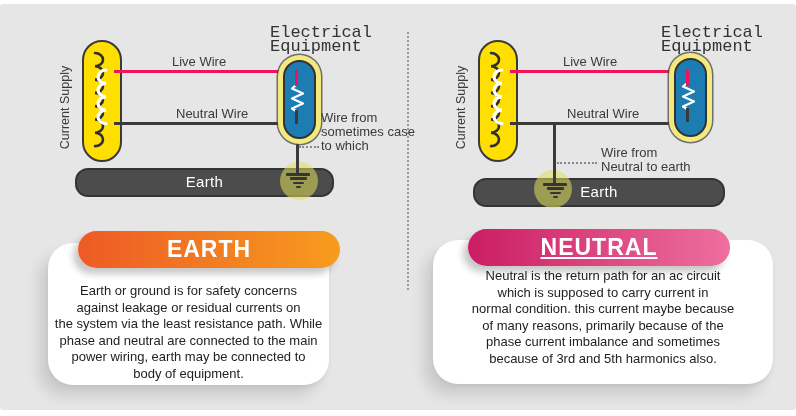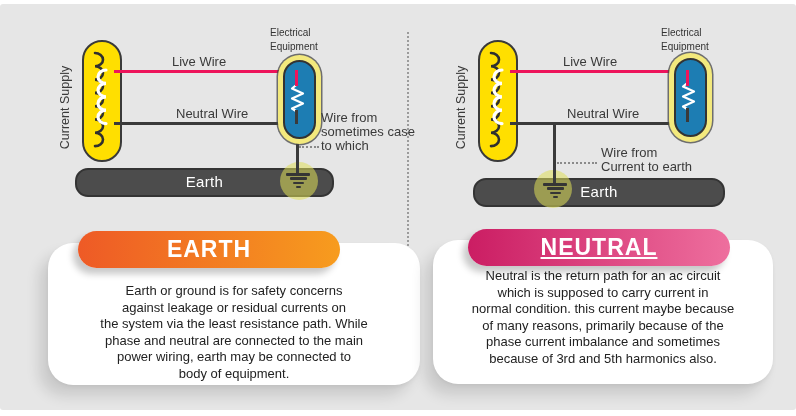--- a/index.html
+++ b/index.html
@@ -14,21 +14,21 @@
   .supply-capsule{position:absolute;width:36px;height:118px;background:#ffdf00;border:2px solid #3a3a3a;border-radius:20px;}
   .supply-capsule svg{position:absolute;left:-2px;top:-2px;}
   .vlabel{position:absolute;width:120px;height:15px;text-align:center;font-size:12.5px;transform:rotate(-90deg);color:#3a3a3a;}
   .wire-h{position:absolute;height:3px;background:#3a3a3a;}
   .wire-v{position:absolute;width:3px;background:#3a3a3a;}
   .live{background:#ed145b;}
   .wlabel{position:absolute;font-size:13px;color:#3a3a3a;white-space:nowrap;}
   .equipment{position:absolute;width:29px;height:75px;background:#1d7db3;border:2px solid #333;border-radius:17px;
     box-shadow:0 0 0 5px #f3e97d,0 0 0 6.5px rgba(70,70,70,.75);}
   .equipment svg{position:absolute;left:-2px;top:-2px;}
-  .eq-label{position:absolute;font-size:10px;line-height:14px;color:#333;}
+  .eq-label{position:absolute;font-size:17px;line-height:14px;color:#333;font-family:Liberation Mono, monospace;}
   .platform{position:absolute;height:25px;background:#4c4c4c;border:2px solid #343434;border-radius:13px;text-align:center;}
   .platform .plabel{color:#fff;font-size:15px;line-height:24px;letter-spacing:.3px;}
   .glow{position:absolute;width:38px;height:38px;border-radius:50%;background:rgba(223,223,88,.55);}
   .ground{position:absolute;width:24px;}
   .ground i{display:block;height:2.5px;background:#353535;margin:0 auto 1.8px auto;border-radius:1px;}
   .ground i:nth-child(1){width:24px;} .ground i:nth-child(2){width:17px;}
   .ground i:nth-child(3){width:11px;} .ground i:nth-child(4){width:5px;}
   .dotline{position:absolute;height:0;border-top:2px dotted #8a8a8a;}
   .ann{position:absolute;font-size:13px;line-height:14px;color:#3a3a3a;white-space:nowrap;}
 
@@ -135,24 +135,24 @@
     <svg width="29" height="75" viewBox="0 0 29 75">
       <polyline points="14.5,24 9,28.5 20,33.5 9,38.5 20,43.5 9,48.5 14.5,52" fill="none" stroke="#ffffff" stroke-width="2.2" stroke-linejoin="round"></polyline>
     </svg>
   </div>
   <div class="wire-v live" style="left:686px;top:70px;height:16px;"></div>
   <div class="wire-v" style="left:686px;top:108px;height:14px;"></div>
 
   <div class="dotline" style="left:557px;top:162px;width:40px;"></div>
   <div class="ann" style="left:601px;top:146px;">
     <div>Wire from</div>
-    <div>Current to earth</div>
+    <div>Neutral to earth</div>
   </div>
 
-  <div class="card" style="left:48px;top:243px;width:372px;height:142px;">
+  <div class="card" style="left:48px;top:243px;width:281px;height:142px;">
     <div class="card-body" style="top:40px;">Earth or ground is for safety concerns
 against leakage or residual currents on
 the system via the least resistance path. While
 phase and neutral are connected to the main
 power wiring, earth may be connected to
 body of equipment.</div>
   </div>
   <div class="pill pill-earth" style="left:78px;top:231px;">EARTH</div>
 
   <div class="card" style="left:433px;top:240px;width:340px;height:144px;">

